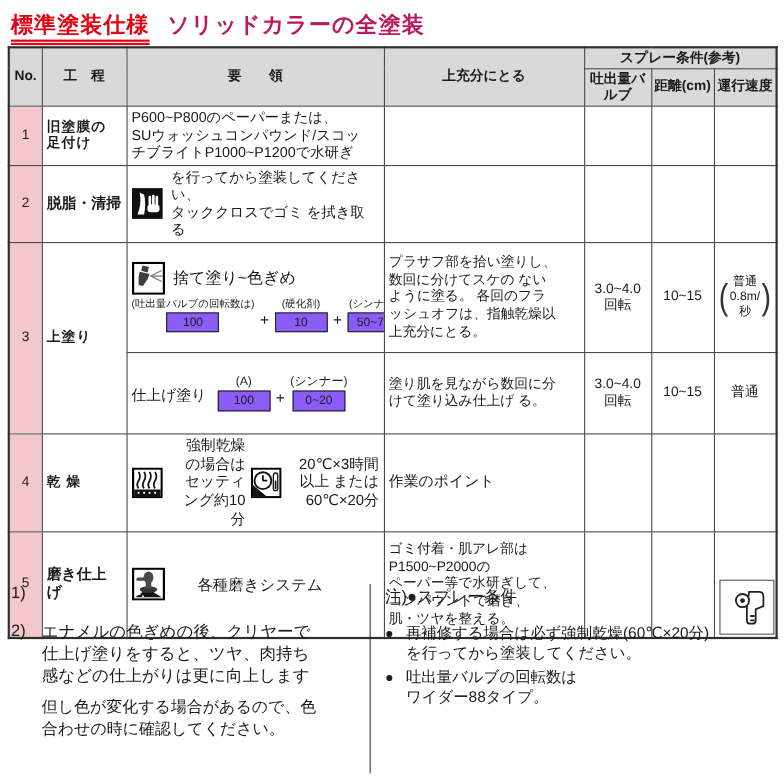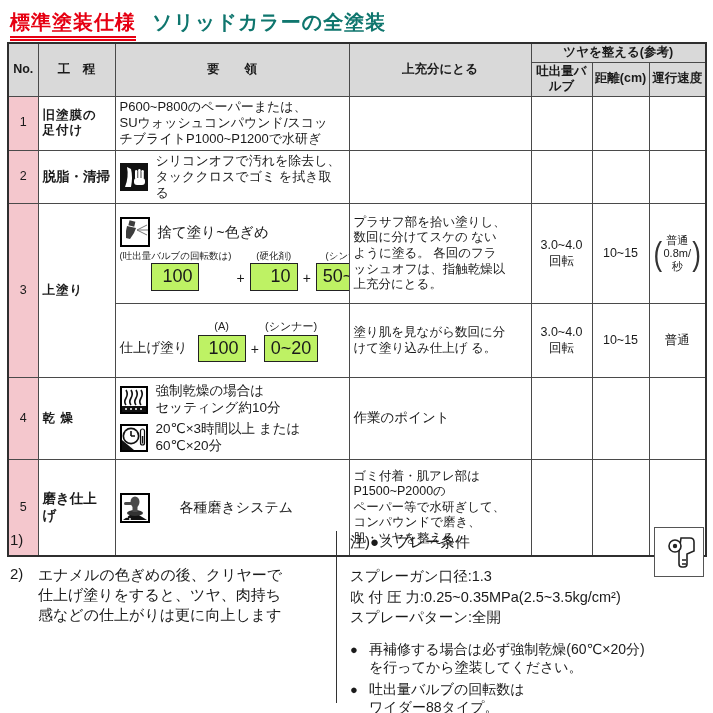--- a/index.html
+++ b/index.html
@@ -5,21 +5,21 @@
   html,body{margin:0;padding:0;}
   body{
     width:713px;height:713px;background:#ffffff;color:#1a1a1a;
     font-family:"Liberation Sans","DejaVu Sans",sans-serif;
     -webkit-font-smoothing:antialiased;overflow:hidden;
   }
   .page{position:relative;width:600px;height:713px;background:#fff;}
   
   .titlebar{position:absolute;left:10px;top:9px;display:flex;align-items:baseline;gap:16px;}
   .title-tag{font-size:20px;font-weight:bold;color:#e60012;border-bottom:5px double #e60012;padding-bottom:0px;letter-spacing:1px;}
-  .title-main{font-size:20px;font-weight:bold;color:#0f766e;letter-spacing:1px;}
+  .title-main{font-size:20px;font-weight:bold;color:#be185d;letter-spacing:1px;}
   
   table.spec{
     position:absolute;left:7px;top:42px;width:698px;
     border-collapse:collapse;table-layout:fixed;border:2px solid #2f2f2f;
   }
   table.spec th,table.spec td{
     border:1px solid #4a4a4a;padding:2px 4px;vertical-align:middle;
     font-size:12.5px;line-height:1.25;overflow:hidden;
   }
   table.spec th{background:#d9d9d9;font-weight:bold;text-align:center;padding:1px 2px;}
@@ -28,27 +28,27 @@
   th.main-h{font-size:13px;}
   td.no-cell{background:#f4c7cd;text-align:center;font-size:13px;}
   td.process{font-size:14px;letter-spacing:1px;font-weight:bold;}
   td.proc{padding:4px 6px;}
   td.points{padding:4px 6px;font-size:12.8px;}
   td.spray{text-align:center;font-size:12.2px;padding:2px 1px;}
   .pre{white-space:pre-line;}
   
   .icoline{display:flex;align-items:center;gap:8px;}
   .icoline .txt{font-size:13.5px;}
-  .stack{display:flex;flex-direction:column;gap:5px;}
+  .stack{display:flex;flex-direction:row;gap:5px;text-align:right;}
   
   .ratio{display:flex;align-items:flex-end;gap:4px;margin-top:3px;}
   .rcol{display:flex;flex-direction:column;align-items:center;gap:1px;}
   .rlabel{font-size:9.5px;white-space:nowrap;color:#222;}
-  .rbox{border:1.5px solid #222;background:#bef264;min-width:34px;text-align:right;
-        font-size:18px;padding:1px 6px;line-height:1.3;}
+  .rbox{border:1.5px solid #222;background:#8b5cf6;min-width:34px;text-align:center;
+        font-size:11px;padding:1px 6px;line-height:1.3;}
   .plus{font-size:14px;padding:0 1px 3px 1px;}
   .finish-line{display:flex;align-items:flex-end;gap:10px;}
   .finish-label{font-size:13.5px;padding-bottom:5px;white-space:nowrap;}
   
   .paren-wrap{display:flex;align-items:center;justify-content:center;gap:0px;}
   .bigparen{font-size:26px;font-weight:200;transform:scaleY(1.25);color:#333;}
   .paren-body{font-size:11px;line-height:1.2;}
   
   .pic{flex:0 0 auto;display:block;}
   
@@ -86,21 +86,21 @@
         <col style="width:61px">
         <col style="width:57px">
         <col style="width:57px">
     </colgroup>
     <thead>
       <tr>
         <th rowspan="2" class="main-h">No.</th>
         <th rowspan="2" class="main-h">工　程</th>
         <th rowspan="2" class="main-h">要　　領</th>
         <th rowspan="2" class="main-h">上充分にとる</th>
-        <th colspan="3" class="group">ツヤを整える(参考)</th>
+        <th colspan="3" class="group">スプレー条件(参考)</th>
       </tr>
       <tr>
         <th class="sub">吐出量バルブ</th>
         <th class="sub">距離(cm)</th>
         <th class="sub">運行速度</th>
       </tr>
     </thead>
     <tbody>
 
       <tr style="height:46px;">
@@ -124,21 +124,21 @@
             <svg class="pic" width="28" height="28" viewBox="0 0 28 28">
               <rect width="28" height="28" fill="#111"></rect>
               <path d="M5 24 Q9 14 7 4 L11 6 Q13 14 11 24 Z" fill="#fff"></path>
               <g fill="#fff">
                 <rect x="15" y="7" width="2.4" height="9" rx="1.2"></rect>
                 <rect x="18.2" y="6" width="2.4" height="10" rx="1.2"></rect>
                 <rect x="21.4" y="7" width="2.4" height="9" rx="1.2"></rect>
                 <rect x="14" y="15" width="11" height="7" rx="3"></rect>
               </g>
             </svg>
-            <span class="txt pre" style="font-size:13px;">シリコンオフで汚れを除去し、
+            <span class="txt pre" style="font-size:13px;">を行ってから塗装してください、
 タッククロスでゴミ を拭き取る</span>
           </div>
         </td>
         <td class="points"></td>
         <td class="spray"></td>
         <td class="spray"></td>
         <td class="spray"></td>
       </tr>
 
       <tr style="height:100px;">
@@ -300,39 +300,38 @@
   <div class="foot-left">
     <div class="fnote">
       <span class="fnum">1)</span>
     </div>
     <div class="fnote" style="margin-bottom:10px;">
       <span class="fnum">2)</span>
       <span class="ftext pre">エナメルの色ぎめの後、クリヤーで
 仕上げ塗りをすると、ツヤ、肉持ち
 感などの仕上がりは更に向上します</span>
     </div>
+    <div class="fextra pre">但し色が変化する場合があるので、色
+合わせの時に確認してください。</div>
   </div>
 
   <div class="vdivider"></div>
 
   <div class="foot-right">
     <div class="gunbox">
       <svg width="40" height="40" viewBox="0 0 40 40">
         <g fill="none" stroke="#222" stroke-width="1.6">
           <path d="M22 6 h9 q4 0 4 4 v9 l-7 3 v10 q0 3 -3 3 h-2 q-3 0 -3 -3 v-12 z"></path>
           <circle cx="16" cy="14" r="6" fill="#fff"></circle>
           <circle cx="16" cy="14" r="2.2" fill="#222" stroke="none"></circle>
           <path d="M23 28 h4 M23 32 h4"></path>
         </g>
       </svg>
     </div>
     <div class="note-head">注)●スプレー条件</div>
-    <div class="note-lines pre">スプレーガン口径:1.3
-吹 付 圧 力:0.25~0.35MPa(2.5~3.5kg/cm²)
-スプレーパターン:全開</div>
     <div class="bullets">
       <div class="bullet-item">
         <span class="bmark">●</span>
         <span class="pre">再補修する場合は必ず強制乾燥(60℃×20分)
 を行ってから塗装してください。</span>
       </div>
       <div class="bullet-item">
         <span class="bmark">●</span>
         <span class="pre">吐出量バルブの回転数は
 ワイダー88タイプ。</span>

